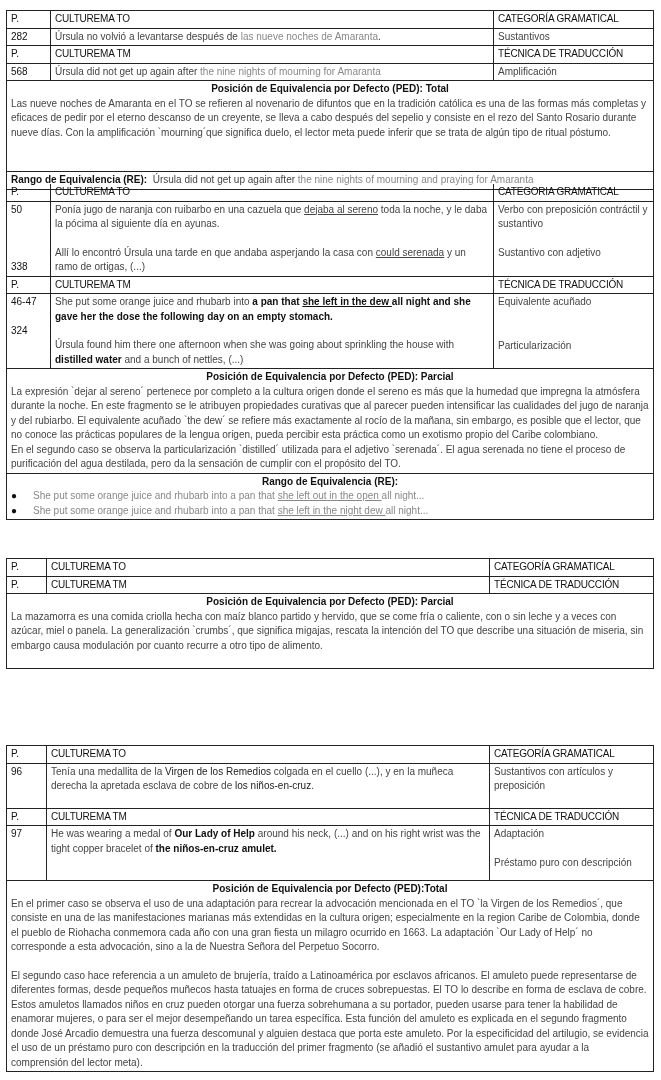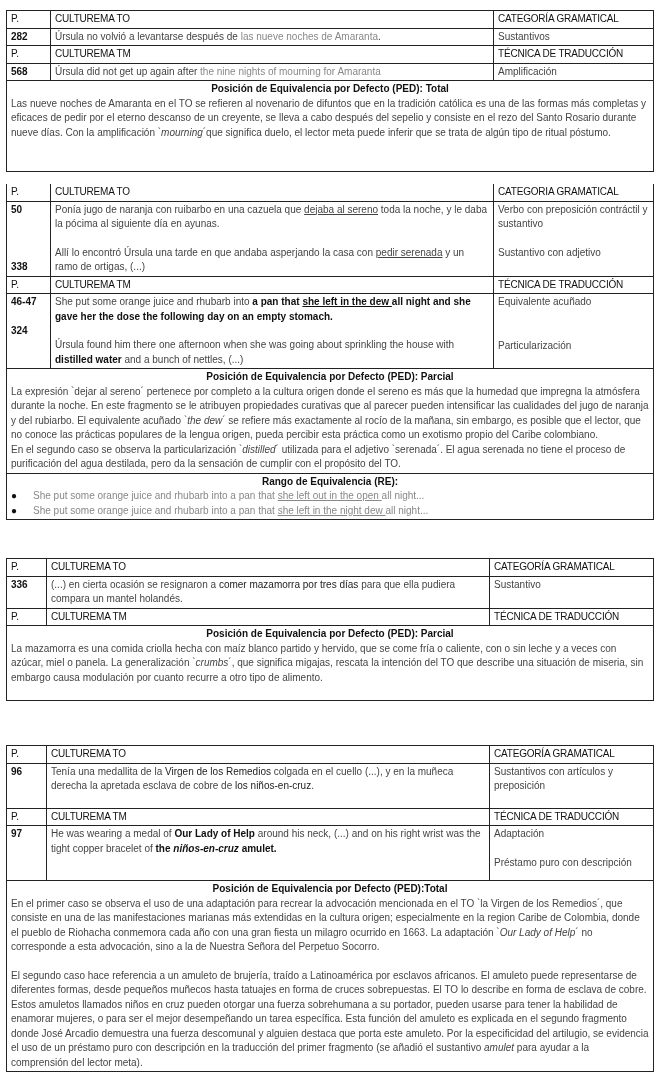--- a/index.html
+++ b/index.html
@@ -5,25 +5,25 @@
   html, body { margin: 0; padding: 0; background: #ffffff; }
   body {
     width: 661px; height: 1080px; overflow: hidden; position: relative;
     font-family: "Liberation Sans", sans-serif; color: #3a3a3a;
     font-size: 10px; line-height: 14.5px;
   }
   .blk { position: absolute; left: 6px; width: 648px; }
   table { border-collapse: collapse; width: 100%; table-layout: fixed; }
   td { border: 1px solid #222; padding: 1px 4px; vertical-align: top; font-size: 10px; line-height: 14.5px; color: #444; }
   td.h { text-align: left; color: #111; font-weight: normal; letter-spacing: -0.2px; }
-  td.num { color: #111; font-weight: bold; }
+  td.num { color: #111; font-weight: normal; }
   .bold { color: #111; font-weight: bold; }
   .grey { color: #888; }
   .u { text-decoration: underline; }
-  .it { font-style: italic; }
+  .it { }
   .ttl { color: #111; font-weight: bold; text-align: center; }
   .txt { color: #444; }
   .bul { display: flex; }
   .bul .dot { width: 22px; flex: none; color: #111; }
   .noTop td.h { border-top: none; }
   col.c1 { width: 44px; }
   col.c3 { width: 160px; }
   .sp { height: 14px; }
 </style>
 </head>
@@ -56,20 +56,23 @@
       <td class="num">568</td>
       <td><span>Úrsula did not get up again after </span><span class="grey">the nine nights of mourning for Amaranta</span></td>
       <td>Amplificación</td>
     </tr>
     <tr>
       <td colspan="3" style="height:88px">
         <div class="ttl"><span>Posición de Equivalencia por Defecto (PED):</span> <span>Total</span></div>
         <div class="txt"><span>Las nueve noches de Amaranta en el TO se refieren al novenario de difuntos que en la tradición católica es una de las formas más completas y eficaces de pedir por el eterno descanso de un creyente, se lleva a cabo después del sepelio y consiste en el rezo del Santo Rosario durante nueve días. Con la amplificación `</span><span class="it">mourning</span><span>´que significa duelo, el lector meta puede inferir que se trata de algún tipo de ritual póstumo.</span></div>
       </td>
     </tr>
+    <tr>
+      <td colspan="3"><span class="ttl">Rango de Equivalencia (RE):</span>&nbsp; <span>Úrsula did not get up again after </span><span class="grey">the nine nights of mourning and praying  for Amaranta</span></td>
+    </tr>
   </tbody>
     </table>
 </div>
 
 <div class="blk" style="top:184px;">
   <table class="noTop">
     <colgroup>
         <col class="c1">
         <col>
         <col class="c3">
@@ -82,21 +85,21 @@
     </tr>
     <tr>
       <td class="num">
         <div>50</div>
         <div style="height:43px"></div>
         <div>338</div>
       </td>
       <td>
         <div><span>Ponía jugo de naranja con ruibarbo en una cazuela que </span><span class="u">dejaba al sereno</span><span> toda la noche, y le daba la pócima al siguiente día en ayunas.</span></div>
         <div class="sp"></div>
-        <div><span>Allí lo encontró Úrsula una tarde en que andaba asperjando la casa con </span><span class="u">pedir serenada</span><span> y un ramo de ortigas, (...)</span></div>
+        <div><span>Allí lo encontró Úrsula una tarde en que andaba asperjando la casa con </span><span class="u">could serenada</span><span> y un ramo de ortigas, (...)</span></div>
       </td>
       <td>
         <div> Verbo con preposición contráctil y sustantivo</div>
         <div class="sp"></div>
         <div>Sustantivo con adjetivo</div>
       </td>
     </tr>
     <tr>
       <td class="h" style="text-align:left">P.</td>
       <td class="h">CULTUREMA TM</td>
@@ -150,25 +153,20 @@
         <col>
         <col style="width:164px">
       </colgroup>
     <tbody>
         <tr>
       <td class="h" style="text-align:left">P.</td>
       <td class="h">CULTUREMA TO</td>
       <td class="h">CATEGORÍA GRAMATICAL</td>
     </tr>
     <tr>
-      <td class="num">336</td>
-      <td><span>(...) en cierta ocasión se resignaron a </span><span class="bold" style="font-weight:normal;color:#222">comer mazamorra por tres días</span><span> para que ella pudiera compara un mantel holandés.</span></td>
-      <td> Sustantivo</td>
-    </tr>
-    <tr>
       <td class="h" style="text-align:left">P.</td>
       <td class="h">CULTUREMA TM</td>
       <td class="h">TÉCNICA DE TRADUCCIÓN</td>
     </tr>
     <tr>
       <td colspan="3" style="height:72px">
         <div class="ttl"><span>Posición de Equivalencia por Defecto (PED):</span> <span>Parcial</span></div>
         <div class="txt"><span>La mazamorra es una comida criolla hecha con maíz blanco partido y hervido, que se come fría o caliente, con o sin leche y a veces con azúcar, miel o panela. La generalización `</span><span class="it">crumbs</span><span>´, que significa migajas, rescata la intención del TO que describe una situación de miseria, sin embargo causa modulación por cuanto recurre a otro tipo de alimento.</span></div>
       </td>
     </tr>

